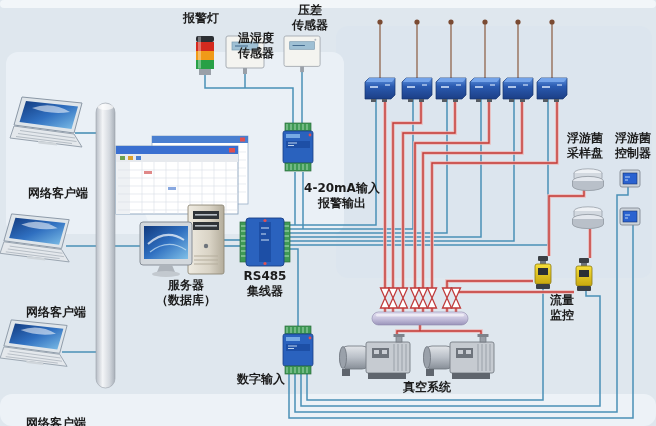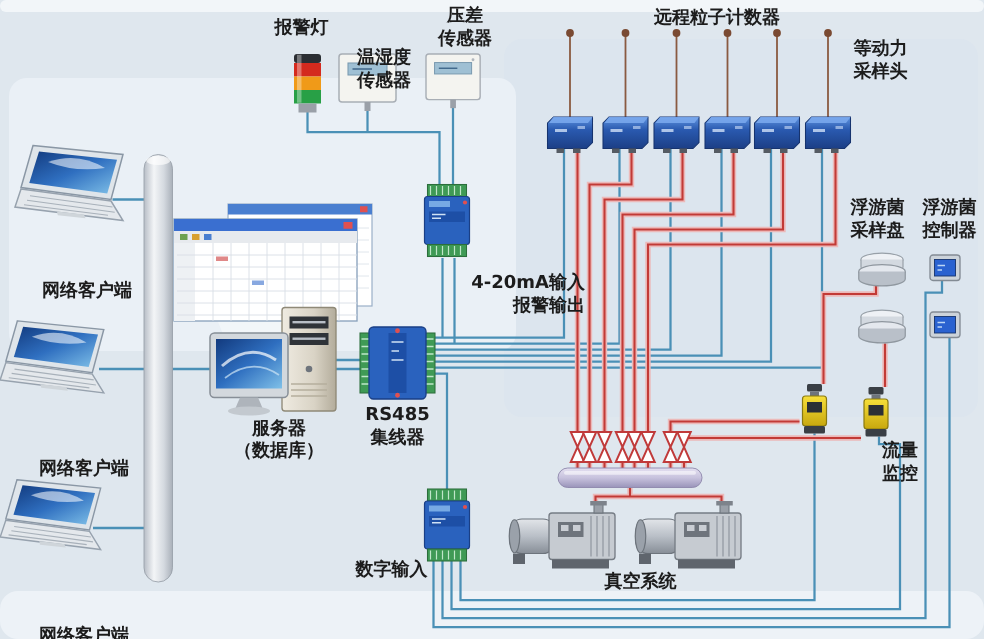--- a/index.html
+++ b/index.html
@@ -370,47 +370,42 @@
 
   <div class="lbl" style="left:168px;top:11px;width:66px;">报警灯</div>
   <div class="lbl" style="left:226px;top:3px;width:60px;margin-top:28px;">
     <div>温湿度</div>
     <div>传感器</div>
   </div>
   <div class="lbl" style="left:282px;top:3px;width:56px;">
     <div>压差</div>
     <div>传感器</div>
   </div>
-  <div class="lbl" style="left:420px;top:4px;width:116px;">远程粒子计数器</div>
-  <div class="lbl" style="left:556px;top:25px;width:62px;">
-    <div>等动力</div>
-    <div>采样头</div>
-  </div>
   <div class="lbl left" style="left:4px;top:154px;width:84px;">网络客户端</div>
   <div class="lbl left" style="left:2px;top:273px;width:84px;">网络客户端</div>
   <div class="lbl left" style="left:2px;top:384px;width:84px;">网络客户端</div>
   <div class="lbl" style="left:138px;top:278px;width:96px;">
     <div>服务器</div>
     <div>（数据库）</div>
   </div>
   <div class="lbl" style="left:236px;top:269px;width:58px;">
     <div>RS485</div>
     <div>集线器</div>
   </div>
-  <div class="lbl" style="left:294px;top:181px;width:96px;text-align:right;">
+  <div class="lbl" style="left:294px;top:181px;width:96px;">
     <div>4-20mA输入</div>
     <div>报警输出</div>
   </div>
   <div class="lbl" style="left:230px;top:372px;width:62px;">数字输入</div>
   <div class="lbl" style="left:562px;top:131px;width:46px;">
     <div>浮游菌</div>
     <div>采样盘</div>
   </div>
   <div class="lbl" style="left:610px;top:131px;width:46px;">
     <div>浮游菌</div>
     <div>控制器</div>
   </div>
-  <div class="lbl" style="left:542px;top:293px;width:40px;padding-left:38px;">
+  <div class="lbl" style="left:542px;top:293px;width:40px;">
     <div>流量</div>
     <div>监控</div>
   </div>
   <div class="lbl" style="left:392px;top:380px;width:70px;text-align:center;">真空系统</div>
 </div>
 
 </body></html>

